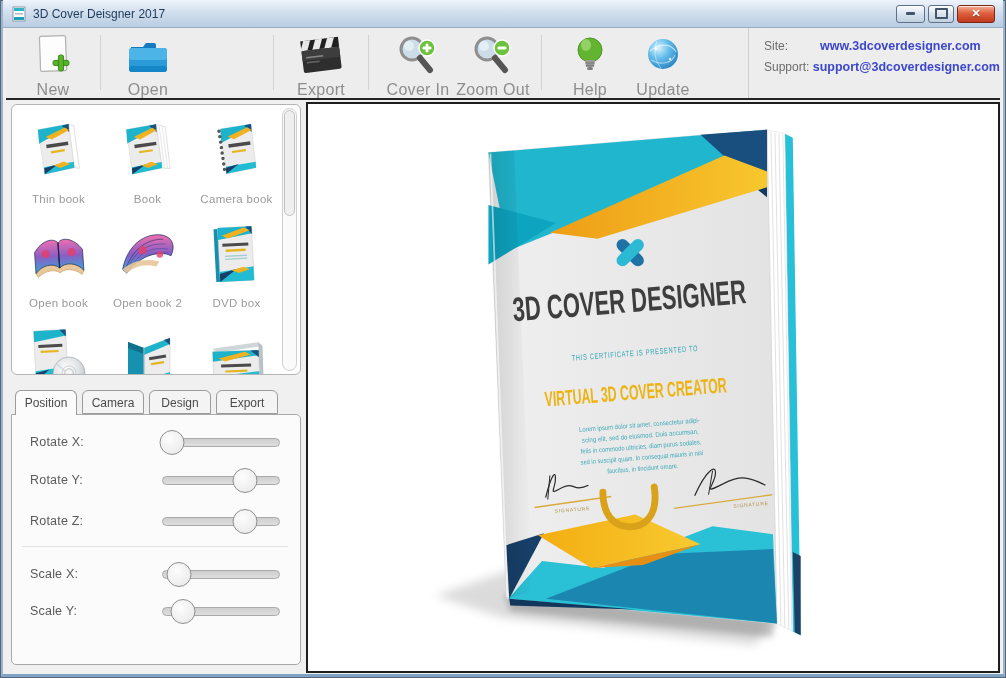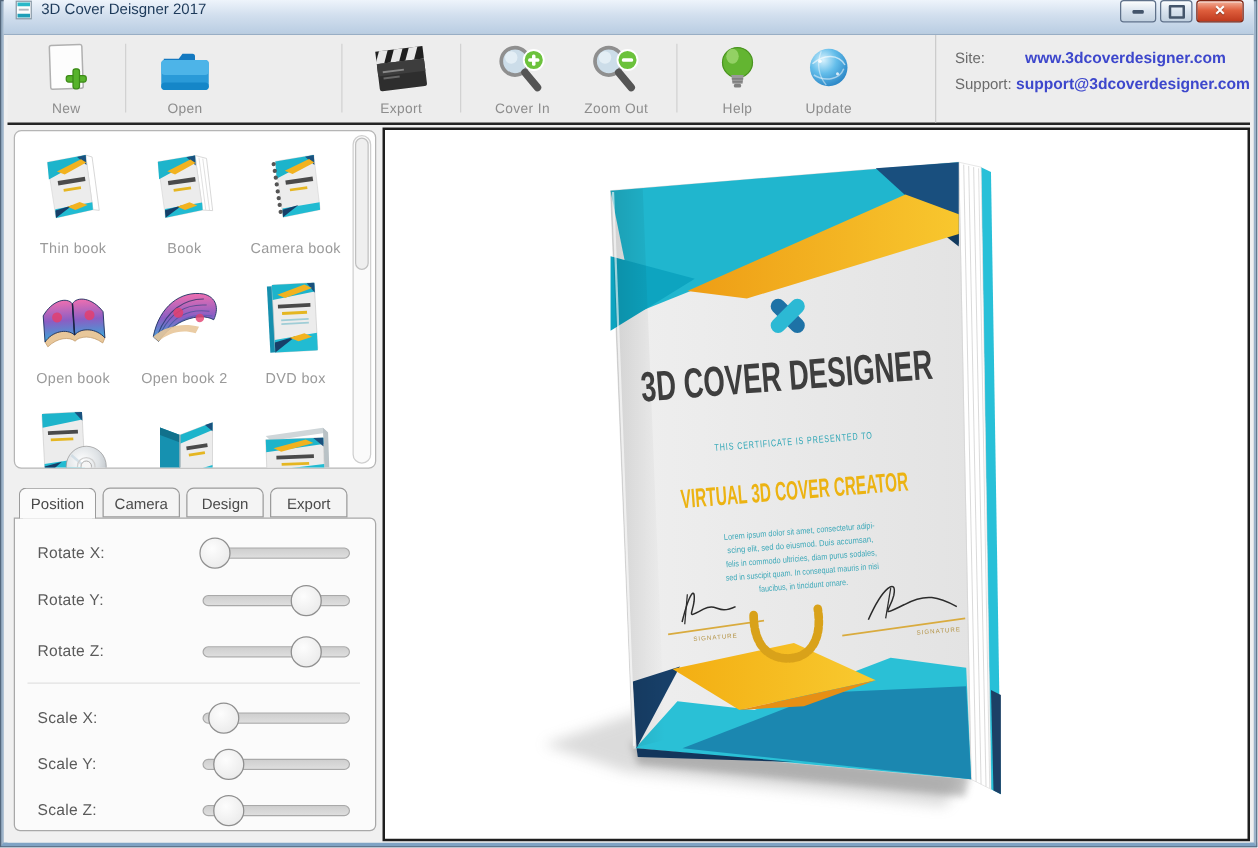--- a/index.html
+++ b/index.html
@@ -6,37 +6,37 @@
   body{
     width:1006px;height:678px;position:relative;overflow:hidden;
     font-family:"Liberation Sans", sans-serif;background:#fff;
   }
   
   .window{position:absolute;inset:0;box-sizing:border-box;
     border-left:3px solid #9db3c9;border-right:3px solid #9db3c9;border-bottom:4px solid #7fa3c4;
     outline:1px solid #53677c;outline-offset:-1px;background:#f0f0f0;}
   .titlebar{position:absolute;top:0;left:0;right:0;height:28px;
     background:linear-gradient(#eef4fb,#d2dfee 45%,#b9cde2);
-    border-bottom:1px solid #98aec5;display:flex;padding:0 8px;box-sizing:border-box;}
+    border-bottom:1px solid #98aec5;display:flex;align-items:center;padding:0 8px;box-sizing:border-box;}
   .title-text{font-size:12px;color:#1d3a5a;margin-left:6px;}
   .win-controls{margin-left:auto;display:flex;gap:3px;}
   .win-btn{height:18px;border:1px solid #5f718a;border-radius:3px;box-sizing:border-box;
     display:flex;align-items:center;justify-content:center;
     background:linear-gradient(#fbfdfe,#d9e3ee 50%,#c2d1e0);box-shadow:inset 0 1px 0 rgba(255,255,255,.7);}
   .win-btn.min{width:29px}.win-btn.max{width:26px}
   .win-btn.close{width:38px;background:linear-gradient(#f3b29b,#df5f3d 45%,#bf3a1e);border-color:#7e2513;}
   .glyph-min{width:9px;height:3px;background:#44556b;border-radius:1px;}
   .glyph-max{width:9px;height:7px;border:2px solid #44556b;border-radius:1px;}
   .glyph-close{color:#fff;font-size:11px;font-weight:bold;text-shadow:0 1px 1px rgba(0,0,0,.4);line-height:1;}
   
   .toolbar{position:absolute;top:28px;left:3px;right:3px;height:72px;background:#ededed;
     border-bottom:2px solid #242424;box-sizing:border-box;}
   .tb-btn{position:absolute;top:4px;width:84px;height:64px;text-align:center;cursor:default;}
   .tb-icon{height:47px;display:flex;align-items:flex-end;justify-content:center;}
-  .tb-label{font-size:11px;color:#8d8d8d;margin-top:2px;letter-spacing:.3px;}
+  .tb-label{font-size:16px;color:#8d8d8d;margin-top:2px;letter-spacing:.3px;}
   .tb-sep{position:absolute;top:7px;width:1px;height:55px;background:#d2d2d2;}
   .site-box{position:absolute;left:742px;right:0;top:0;bottom:0;border-left:1px solid #cccccc;
     padding:11px 0 16px 15px;box-sizing:border-box;}
   .site-row{display:flex;align-items:baseline;margin-bottom:7px;}
   .site-label{width:56px;font-size:12px;color:#6b6b6b;}
   .site-value{font-size:12.5px;font-weight:bold;}
   
   .main{position:absolute;top:102px;left:3px;right:3px;bottom:0;background:#f0f0f0;}
   
   .tpl-panel{position:absolute;left:5px;top:2px;width:290px;height:271px;background:#fff;
@@ -466,26 +466,20 @@
         <div class="slider-track">
           <div class="slider-thumb" style="left: 14%;"></div>
         </div>
       </div>
       <div class="slider-row" style="top:187px">
         <span class="slider-label">Scale Y:</span>
         <div class="slider-track">
           <div class="slider-thumb" style="left: 17%;"></div>
         </div>
       </div>
-      <div class="slider-row" style="top:224px">
-        <span class="slider-label">Scale Z:</span>
-        <div class="slider-track">
-          <div class="slider-thumb" style="left: 17%;"></div>
-        </div>
-      </div>
     </div>
 
     <div class="canvas">
       <svg viewBox="0 0 696 568">
         <defs>
           <linearGradient id="coverGrad" x1="0" y1="0" x2="1" y2="0">
             <stop offset="0" stop-color="#efefef"></stop>
               <stop offset="1" stop-color="#e3e3e3"></stop>
           </linearGradient>
           <linearGradient id="goldGrad" x1="0" y1="0" x2="1" y2="0">

